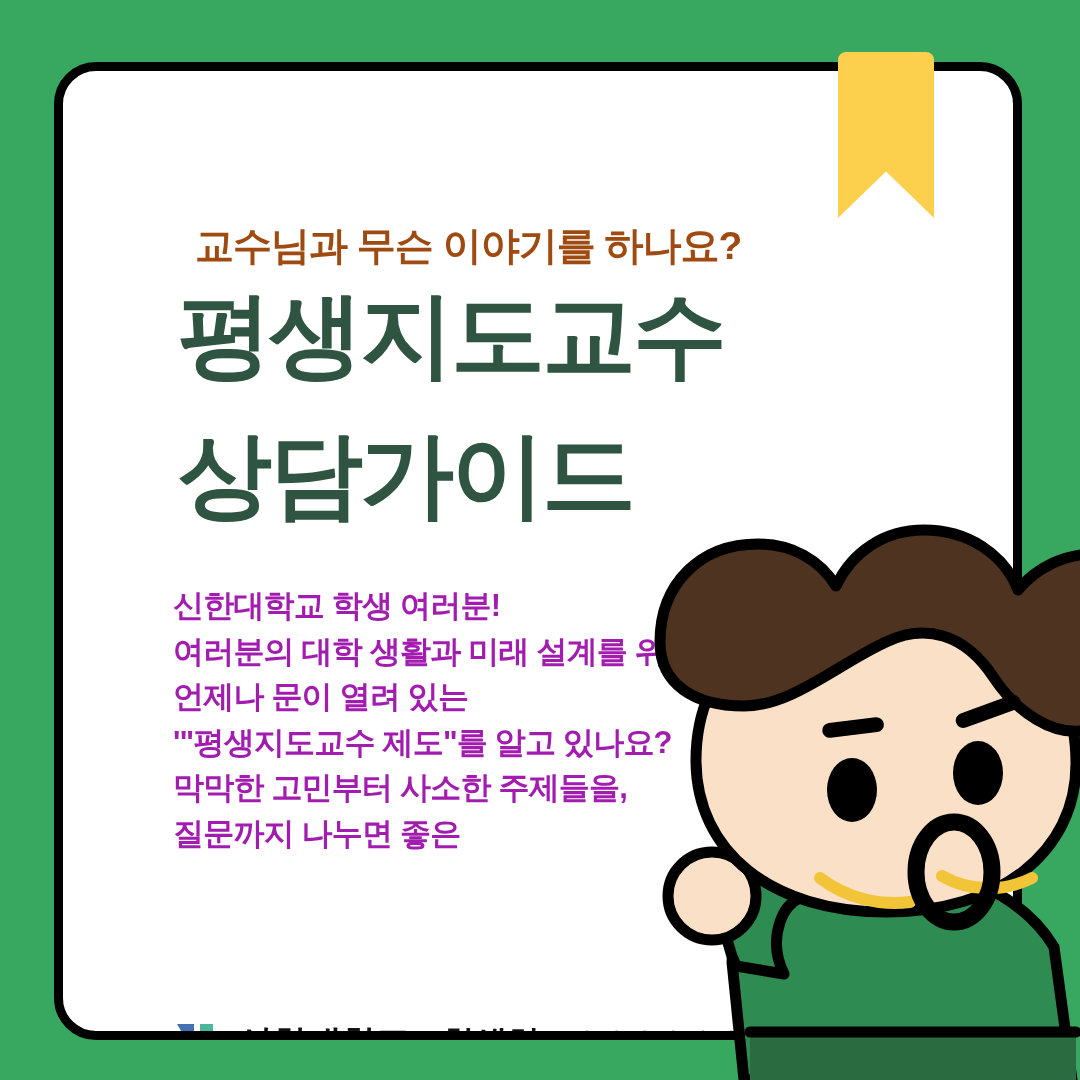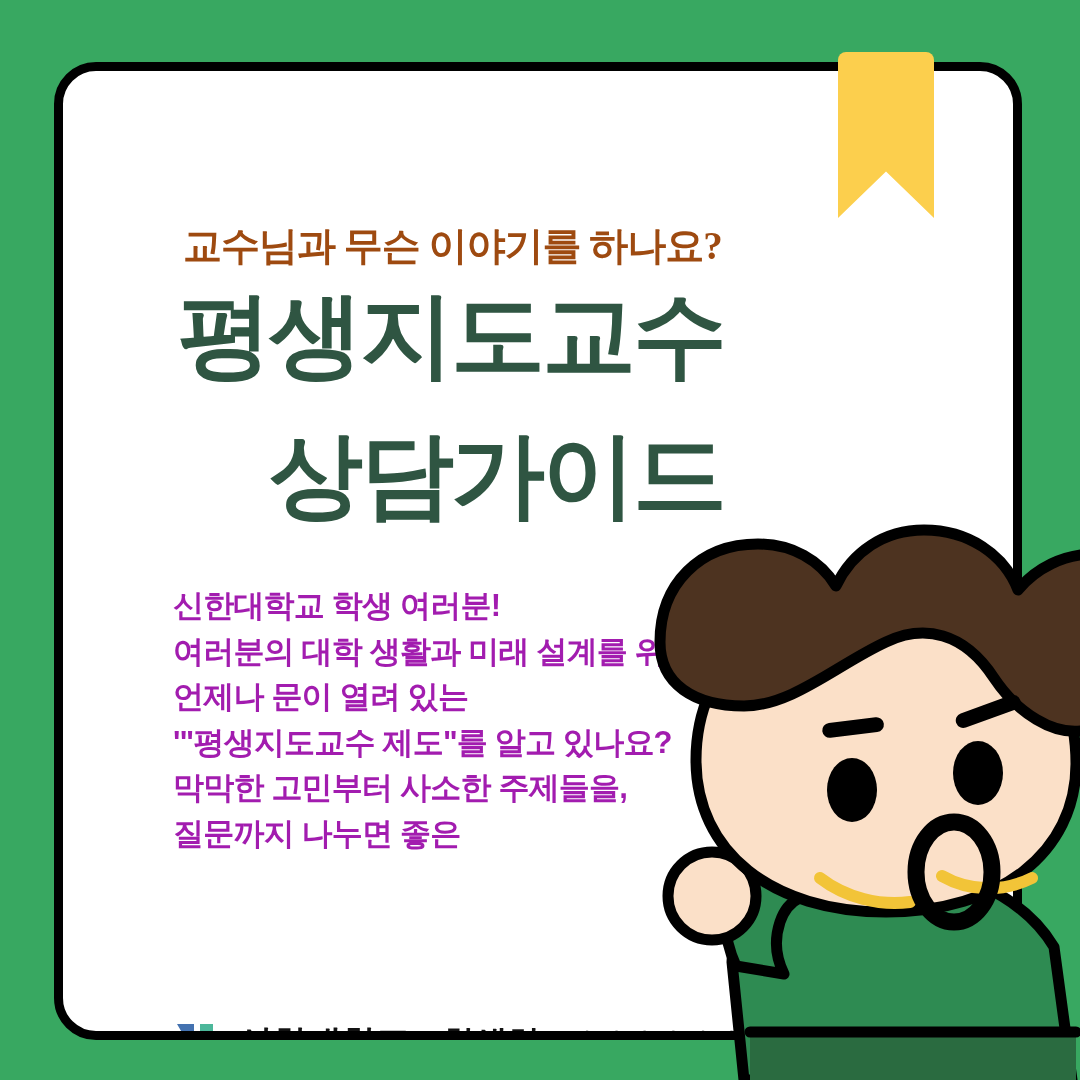--- a/index.html
+++ b/index.html
@@ -31,30 +31,30 @@
     width:96px;height:166px;
     background:#FCCF4D;
     border-radius:8px 8px 0 0;
     z-index:3;
     -webkit-clip-path:polygon(0 0,100% 0,100% 100%,50% 72%,0 100%);
     clip-path:polygon(0 0,100% 0,100% 100%,50% 72%,0 100%);
   }
 
   
   .subtitle{
-    position:absolute;left:120px;top:148px;
+    position:absolute;left:132px;top:148px;
     font-size:39px;font-weight:bold;color:#9E4A10;
-    letter-spacing:-1px;white-space:nowrap;font-family:Liberation Serif, serif;
+    letter-spacing:-1px;white-space:nowrap;
   }
   .title{
     position:absolute;left:115px;top:222px;
     font-size:94px;line-height:84px;font-weight:bold;
     color:#2F5542;letter-spacing:-3px;
   }
-  .title div{white-space:nowrap;text-align:right;}
+  .title div{white-space:nowrap;}
   .title .l2{margin-top:56px;}
 
   .body-text{
     position:absolute;left:110px;top:512px;
     font-size:31px;line-height:45.5px;font-weight:bold;
     color:#a21caf;letter-spacing:-0.8px;
   }
   .body-text div{white-space:nowrap;}
 
   

